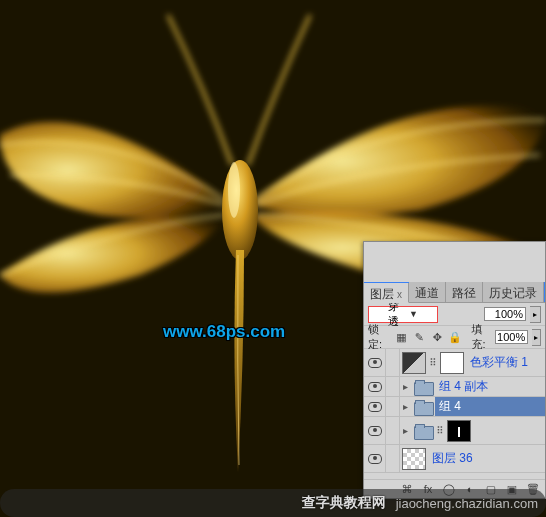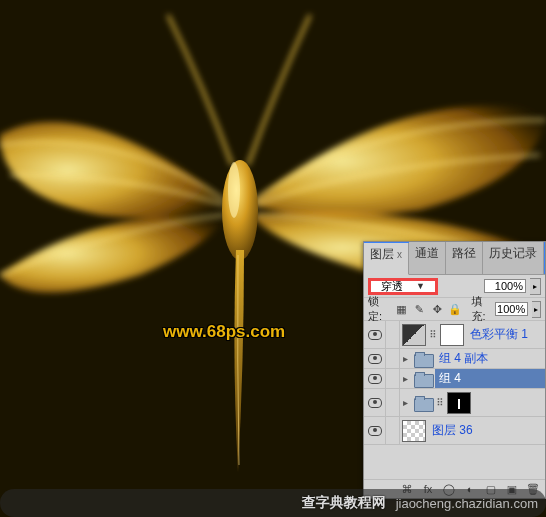--- a/index.html
+++ b/index.html
@@ -15,21 +15,21 @@
     .canvas {
       position: absolute;
       top: 0; left: 0;
       width: 546px;
       height: 517px;
     }
     .watermark-url {
       position: absolute;
       top: 322px;
       left: 163px;
-      color: #eab308;
+      color: #0ea5e9;
       font-family: Arial, sans-serif;
       font-weight: bold;
       font-size: 17px;
       text-shadow: 1px 1px 0 #000, -1px -1px 0 #000, 1px -1px 0 #000, -1px 1px 0 #000;
       letter-spacing: 0;
     }
     .footer-watermark {
       position: absolute;
       bottom: 0;
       left: 0;
@@ -61,23 +61,24 @@
       width: 183px;
       height: 258px;
       background: #d4d4d4;
       border: 1px solid #888;
       box-shadow: -1px 1px 4px rgba(0,0,0,0.4);
       display: flex;
       flex-direction: column;
     }
     .panel-tabs {
       display: flex;
-      height: 33px;
+      height: 21px;
       background: #3b82f6;
       border-bottom: 1px solid #999;
+      margin-top: 40px;
     }
     .panel-tab {
       padding: 3px 6px 0 6px;
       font-size: 12px;
       color: #333;
       border-right: 1px solid #999;
       background: #bdbdbd;
       cursor: pointer;
     }
     .panel-tab.active {
@@ -97,23 +98,23 @@
       height: 23px;
       padding: 0 4px;
       border-bottom: 1px solid #bfbfbf;
       gap: 4px;
     }
     .select {
       flex: 0 0 auto;
       width: 70px;
       height: 17px;
       background: #fff;
-      border: 3px solid #ef4444;
+      border: 1px solid #ef4444;
       font-size: 11px;
-      padding: 0 10px;
+      padding: 0 19px;
       display: flex;
       align-items: center;
       justify-content: space-between;
       font-family: Liberation Serif, serif;
     }
     .arrow-down {
       font-size: 9px;
       color: #333;
     }
     .label {

